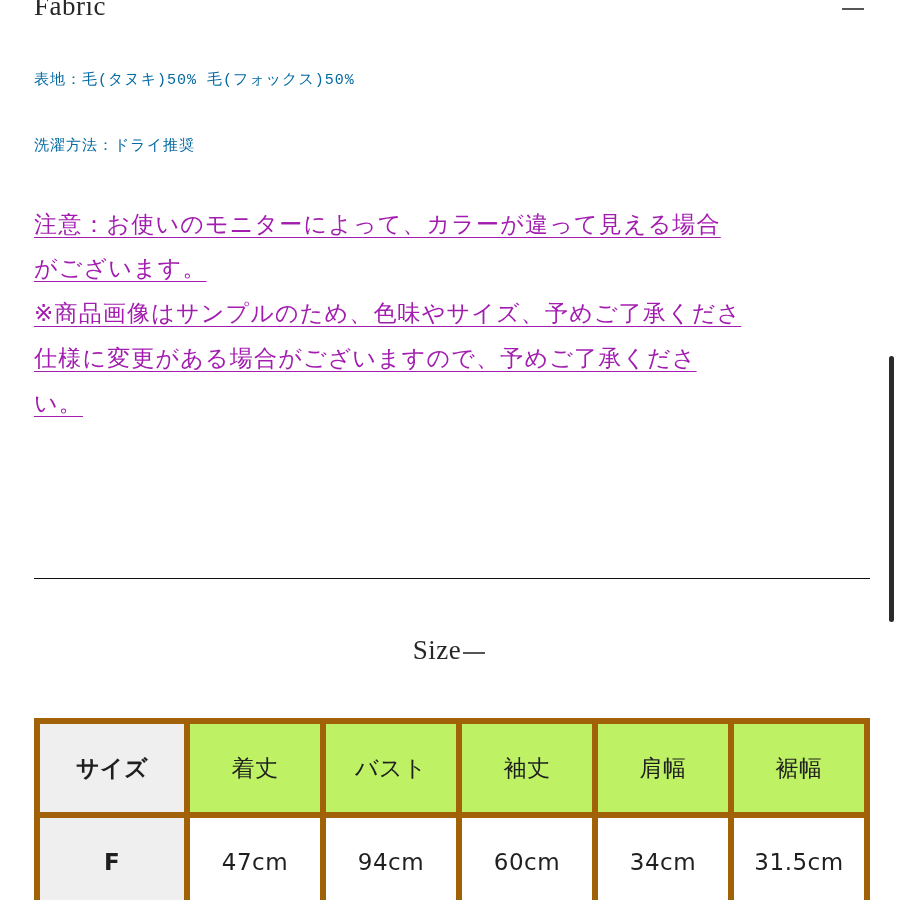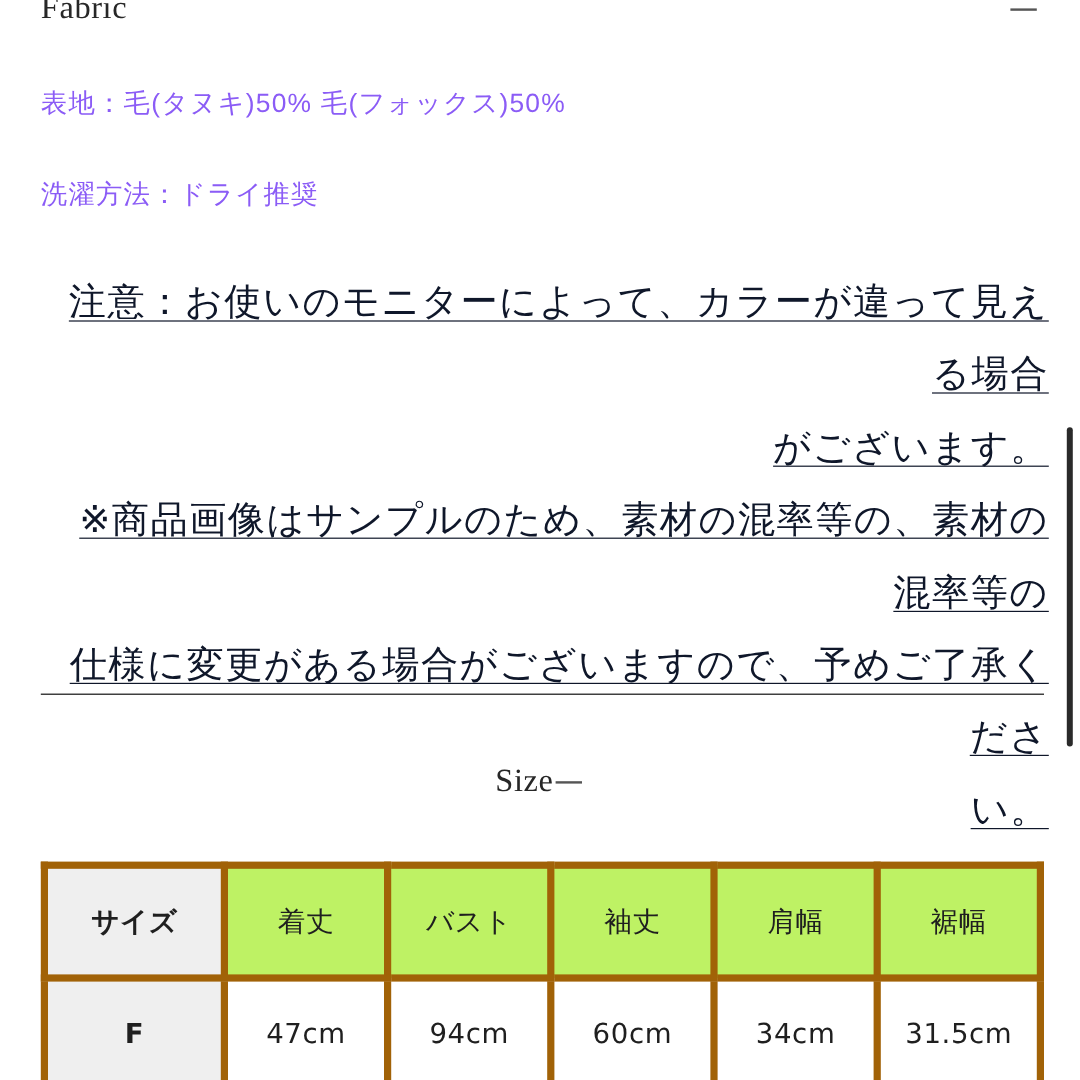--- a/index.html
+++ b/index.html
@@ -68,35 +68,34 @@
     top: -8px;
     width: 832px;
   }
   .fabric-body {
     position: absolute;
     left: 34px;
     top: 70px;
     width: 840px;
   }
   .jp-line {
-    font-family: Liberation Sans, sans-serif;
-    font-size: 22px;
-    color: #8b5cf6;
+    font-family: Liberation Mono, monospace;
+    font-size: 15px;
+    color: #0369a1;
     line-height: 1.45;
     letter-spacing: 1px;
   }
   .spacer-40 { height: 44px; }
 
   .note-block {
     font-family: "DejaVu Sans", sans-serif;
-    font-size: 31px;
-    color: #0f172a;
+    font-size: 23px;
+    color: #a21caf;
     line-height: 1.95;
     letter-spacing: 1.2px;
-    text-align: right;
   }
   .note-block .u {
     text-decoration: underline;
     text-underline-offset: 5px;
     text-decoration-thickness: 1px;
   }
 
   
   .divider {
     position: absolute;
@@ -180,21 +179,21 @@
     </div>
 
     <div class="fabric-body">
       <div class="jp-line">表地：毛(タヌキ)50% 毛(フォックス)50%</div>
       <div class="spacer-40"></div>
       <div class="jp-line">洗濯方法：ドライ推奨</div>
       <div class="spacer-40"></div>
       <div class="note-block">
         <div><span class="u">注意：お使いのモニターによって、カラーが違って見える場合</span></div>
         <div><span class="u">がございます。</span></div>
-        <div><span class="u">※商品画像はサンプルのため、素材の混率等の、素材の混率等の</span></div>
+        <div><span class="u">※商品画像はサンプルのため、色味やサイズ、予めご了承くださ</span></div>
         <div><span class="u">仕様に変更がある場合がございますので、予めご了承くださ</span></div>
         <div><span class="u">い。</span></div>
       </div>
     </div>
 
     <div class="divider"></div>
 
     <div class="section-head" id="size-head">
       <div class="section-title">Size</div>
       <div class="collapse-icon"><span class="minus-bar"></span></div>

